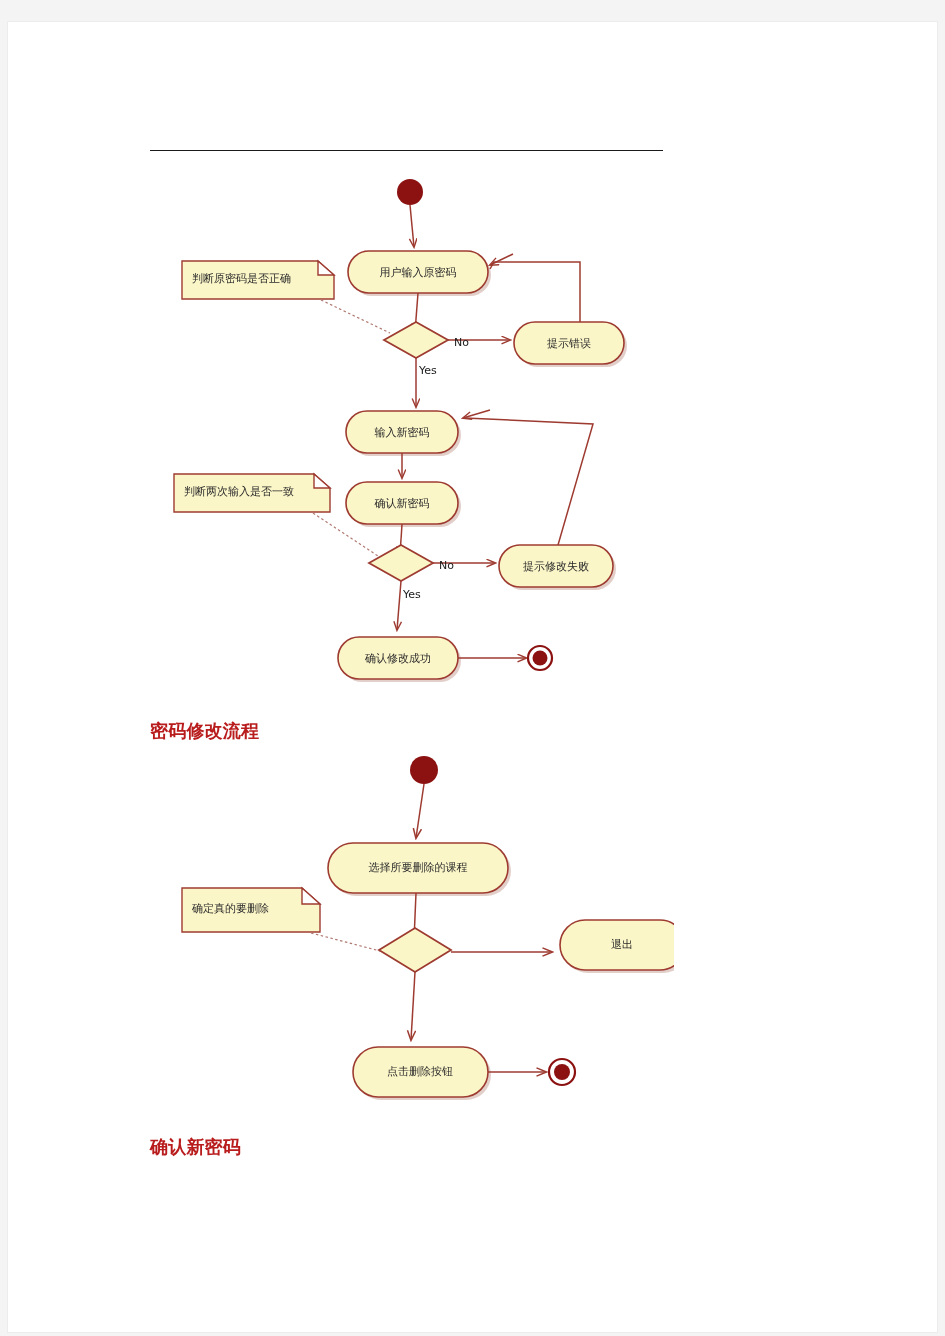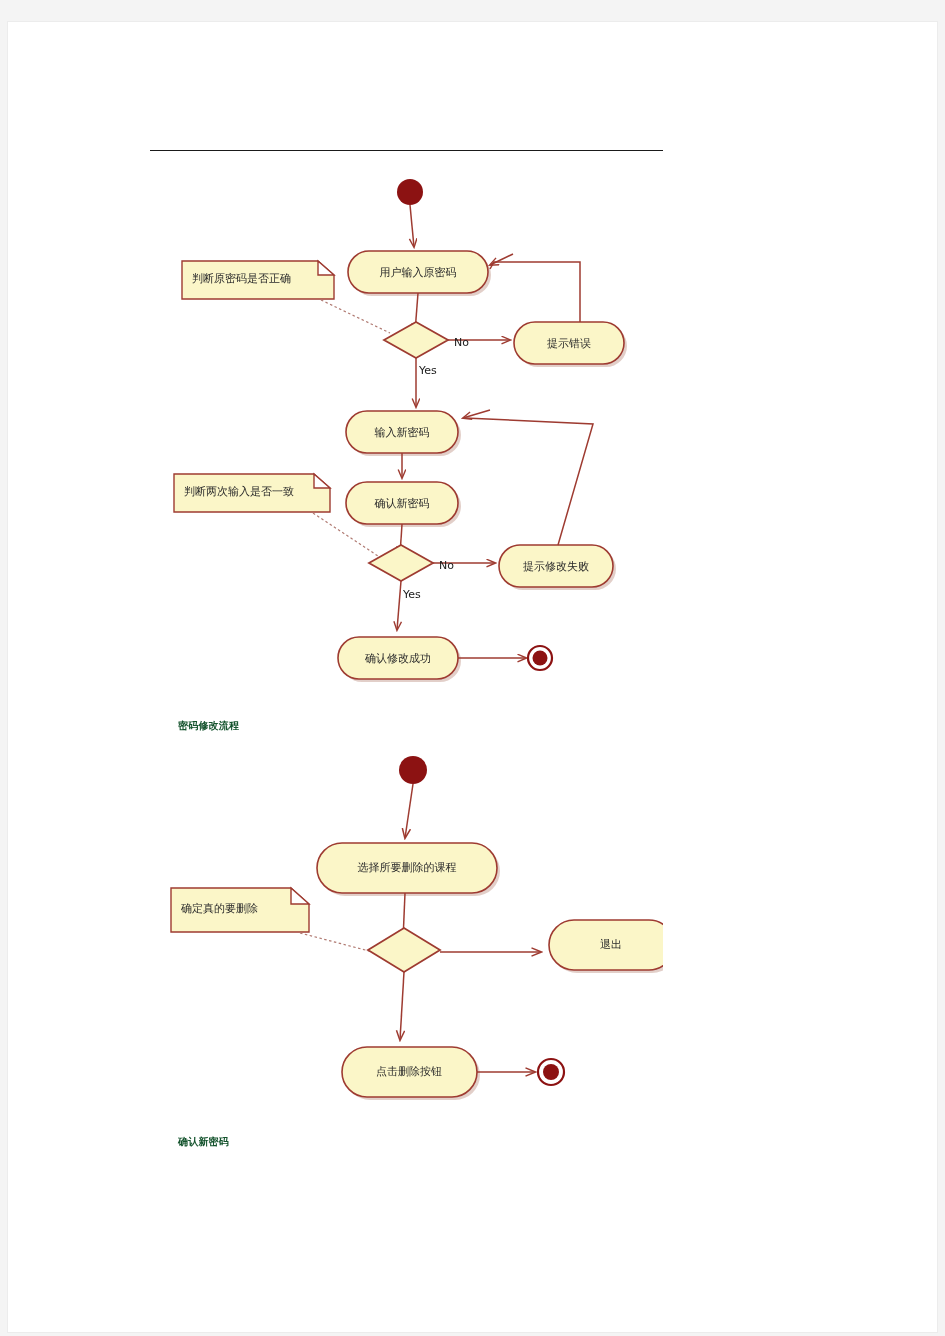--- a/index.html
+++ b/index.html
@@ -33,31 +33,30 @@
     left: 142px;
     top: 128px;
     width: 513px;
     height: 0;
     border-top: 1.4px solid #1a1a1a;
   }
   .figure {
     position: absolute;
   }
   #figure-password { left: 130px; top: 130px; }
-  #figure-delete   { left: 115px; top: 718px; }
+  #figure-delete   { left: 126px; top: 718px; }
 
   .caption {
     position: absolute;
     font-family: "DejaVu Sans", "Liberation Sans", sans-serif;
-    font-size: 10px;
+    font-size: 18px;
     font-weight: 600;
-    color: #14532d;
+    color: #b91c1c;
     letter-spacing: 0.2px;
     white-space: nowrap;
-    margin-left: 28px;
   }
   #caption-password { left: 142px; top: 697px; }
   #caption-delete   { left: 142px; top: 1113px; }
 
   
   .act-shape {
     fill: #fbf6c8;
     stroke: #9e3b31;
     stroke-width: 1.6;
   }

